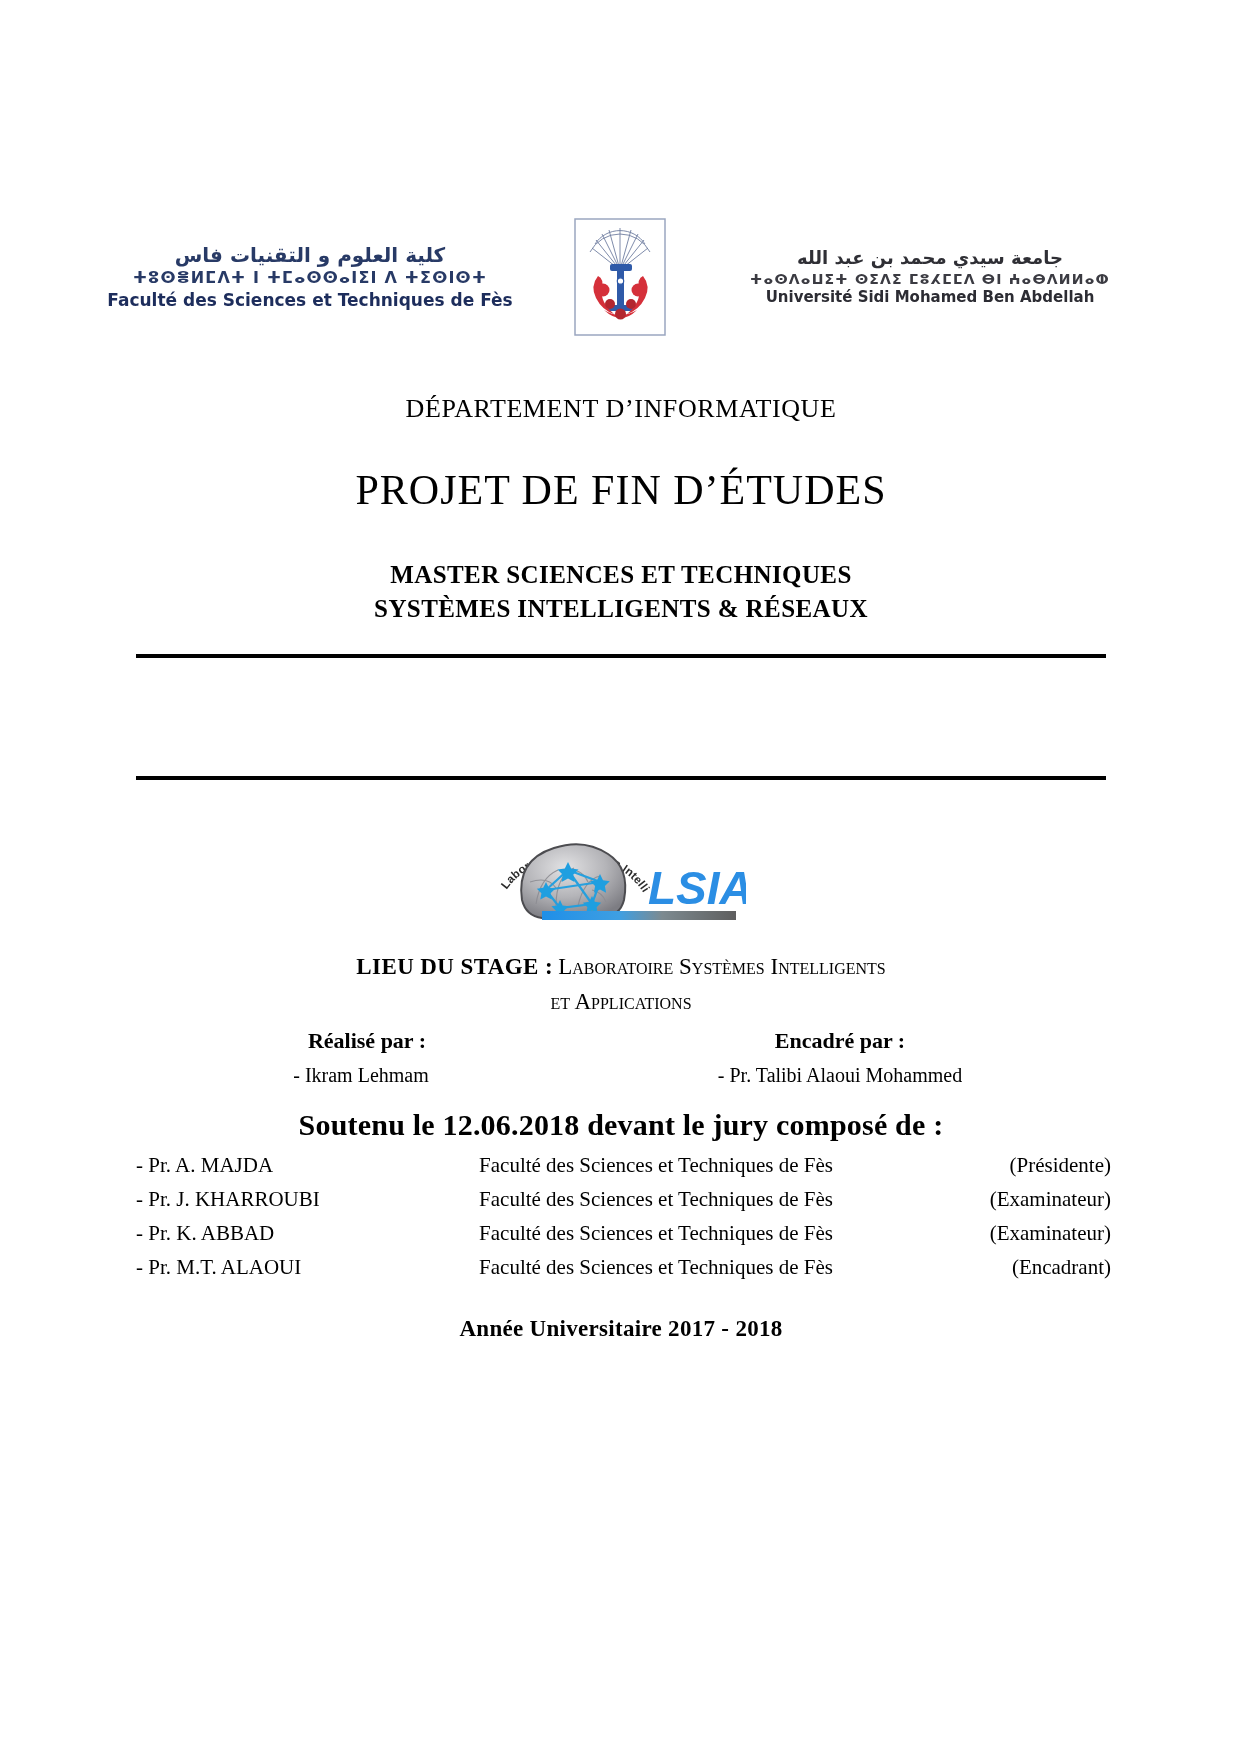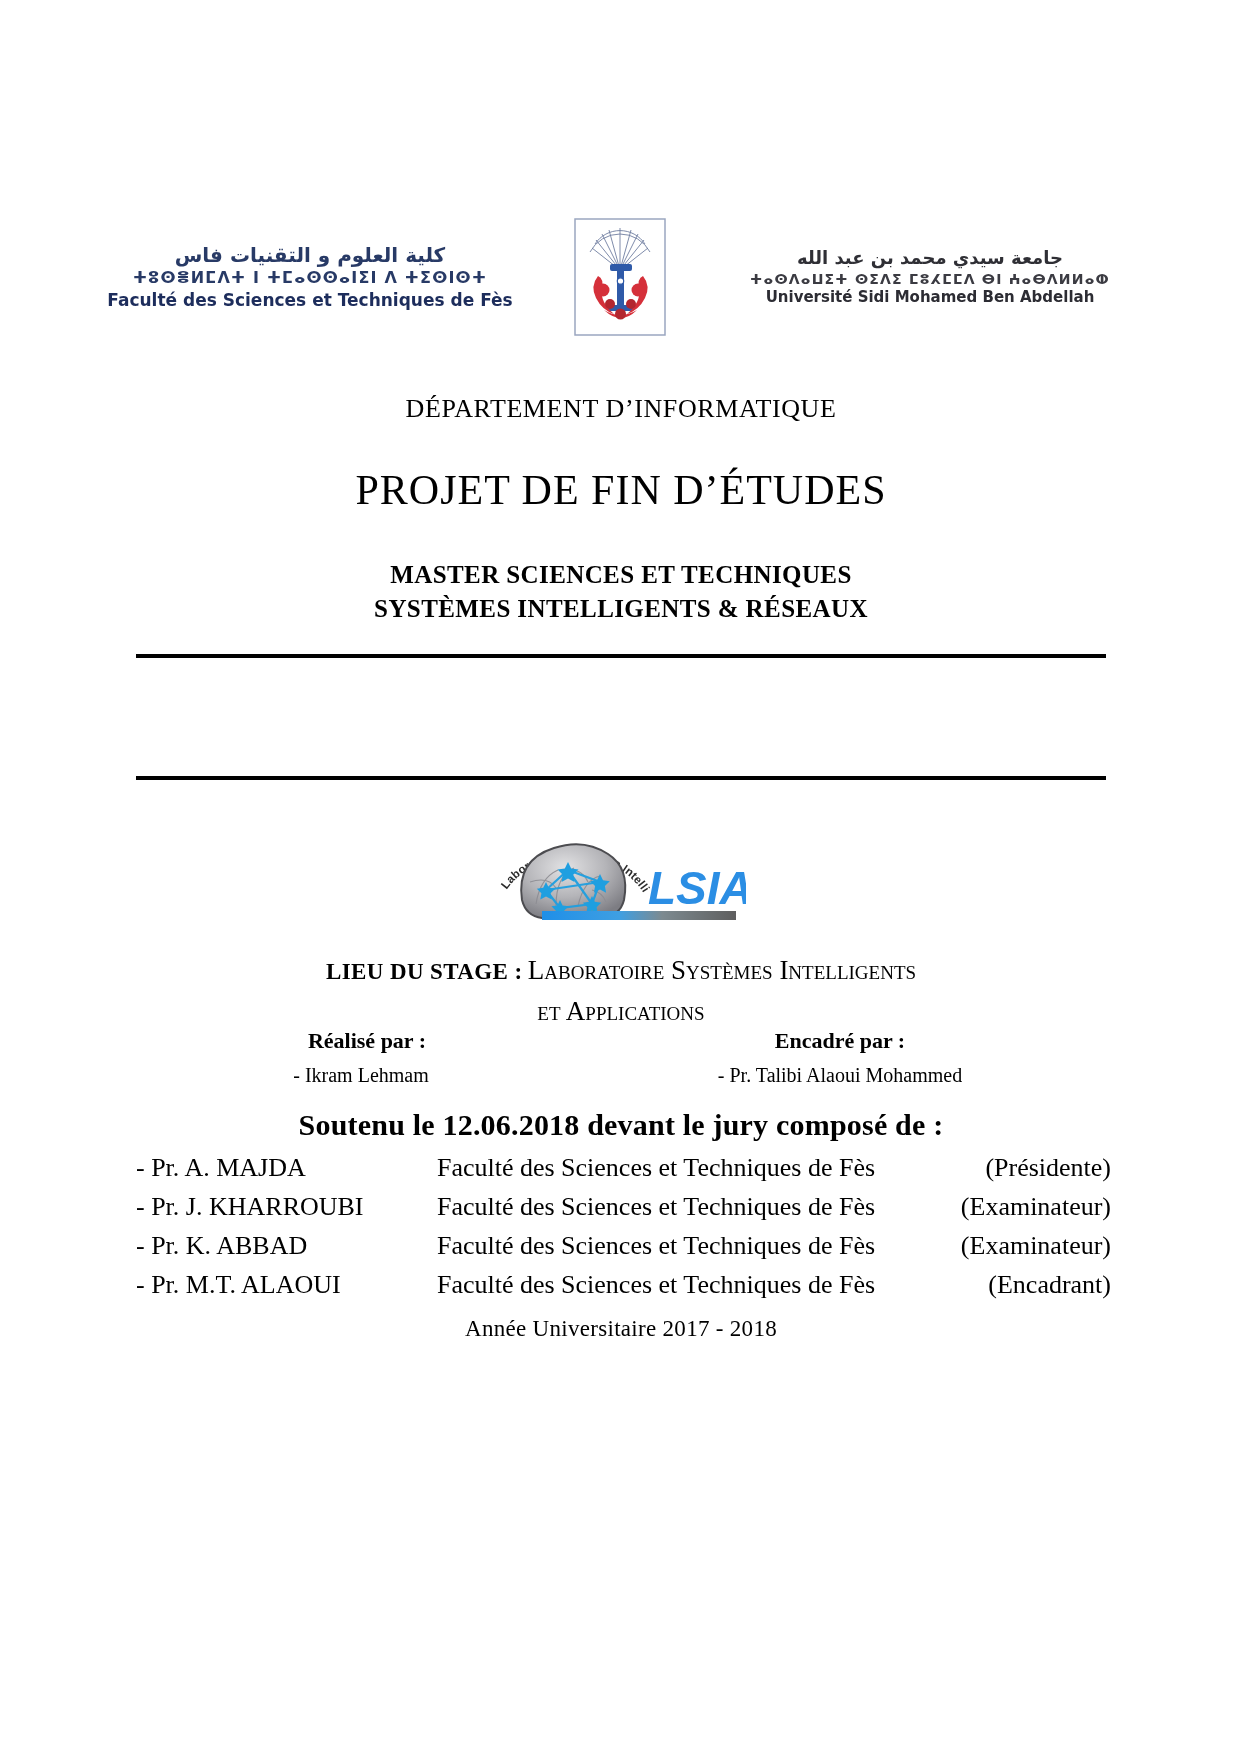--- a/index.html
+++ b/index.html
@@ -162,21 +162,21 @@
     top: 950px;
     left: 0;
     width: 1242px;
     text-align: center;
     font-size: 21px;
     line-height: 1.5;
   }
   .stage b { font-size: 23px; letter-spacing: 0.4px; }
   .smallcaps {
     font-variant: small-caps;
-    font-size: 27px;
+    font-size: 23px;
   }
 
   
   .authors {
     position: absolute;
     top: 1028px;
     left: 130px;
     width: 980px;
     height: 70px;
   }
@@ -209,40 +209,40 @@
     letter-spacing: 0.2px;
   }
 
   
   .jury {
     position: absolute;
     top: 1148px;
     left: 136px;
     width: 975px;
     border-collapse: collapse;
-    font-size: 26px;
+    font-size: 21px;
   }
   .jury td {
     padding: 4.5px 0;
     vertical-align: baseline;
     white-space: nowrap;
   }
   .jury .c-name  { width: 290px; text-align: left; }
   .jury .c-inst  { width: 460px; text-align: center; }
   .jury .c-role  { width: 225px; text-align: right; }
 
   
   .year {
     position: absolute;
     top: 1316px;
     left: 0;
     width: 1242px;
     text-align: center;
     font-size: 23px;
-    font-weight: normal;
+    font-weight: bold;
     letter-spacing: 0.3px;
   }
 </style>
 </head>
 <body>
 
 <div class="page">
 
   <div class="header">
 

